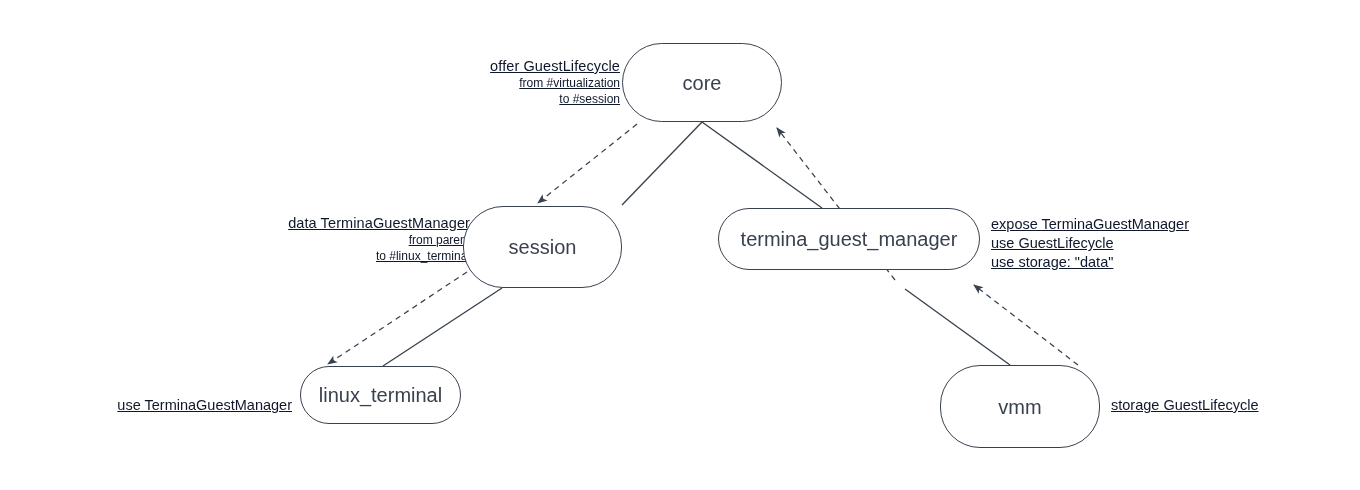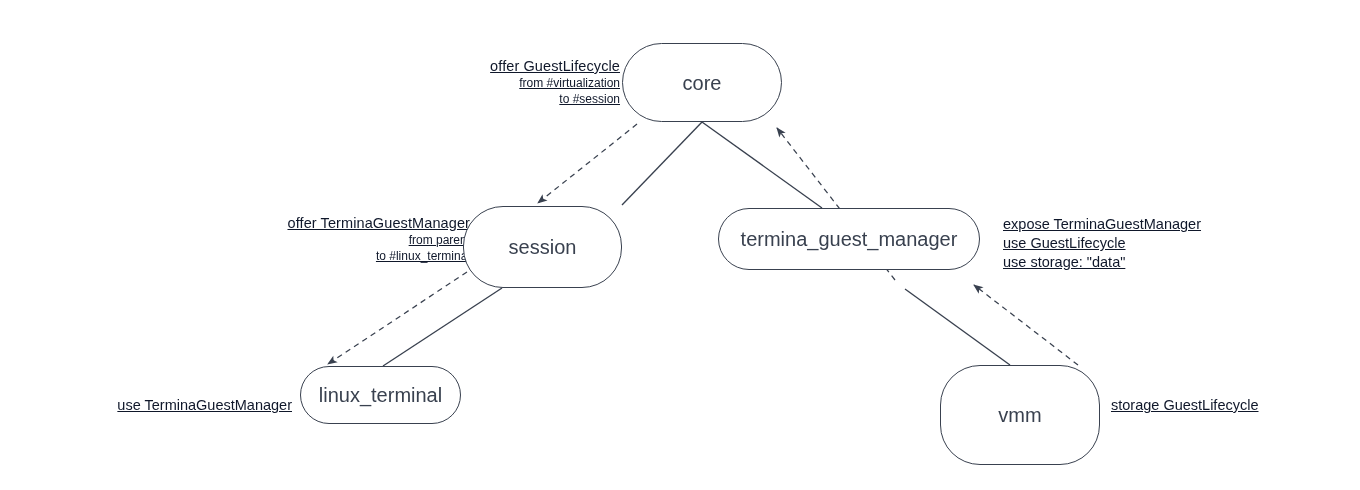--- a/index.html
+++ b/index.html
@@ -99,37 +99,37 @@
   </div>
 
   <div class="node" style="left:718px; top:208px; width:262px; height:62px;">
     <span class="node-label">termina_guest_manager</span>
   </div>
 
   <div class="node" style="left:300px; top:366px; width:161px; height:58px;">
     <span class="node-label">linux_terminal</span>
   </div>
 
-  <div class="node" style="left:940px; top:365px; width:160px; height:100px;">
+  <div class="node" style="left:940px; top:365px; width:160px; height:83px;">
     <span class="node-label">vmm</span>
   </div>
 
   <div class="ann ann-right" style="left:300px; top:57px; width:320px;">
     <div class="ann-head">offer GuestLifecycle</div>
     <div class="ann-sub">from #virtualization</div>
     <div class="ann-sub">to #session</div>
   </div>
 
   <div class="ann ann-right ann-back" style="left:140px; top:214px; width:330px;">
-    <div class="ann-head">offer TerminaGuestManager</div>
+    <div class="ann-head">data TerminaGuestManager</div>
     <div class="ann-sub">from parent</div>
     <div class="ann-sub">to #linux_terminal</div>
   </div>
 
-  <div class="ann ann-left" style="left:991px; top:215px; width:330px;margin-left:12px;">
+  <div class="ann ann-left" style="left:991px; top:215px; width:330px;">
     <div class="ann-line">expose TerminaGuestManager</div>
     <div class="ann-line">use GuestLifecycle</div>
     <div class="ann-line">use storage: "data"</div>
   </div>
 
   <div class="ann ann-right" style="left:20px; top:396px; width:272px;">
     <div class="ann-line">use TerminaGuestManager</div>
   </div>
 
   <div class="ann ann-left" style="left:1111px; top:396px; width:240px;">

